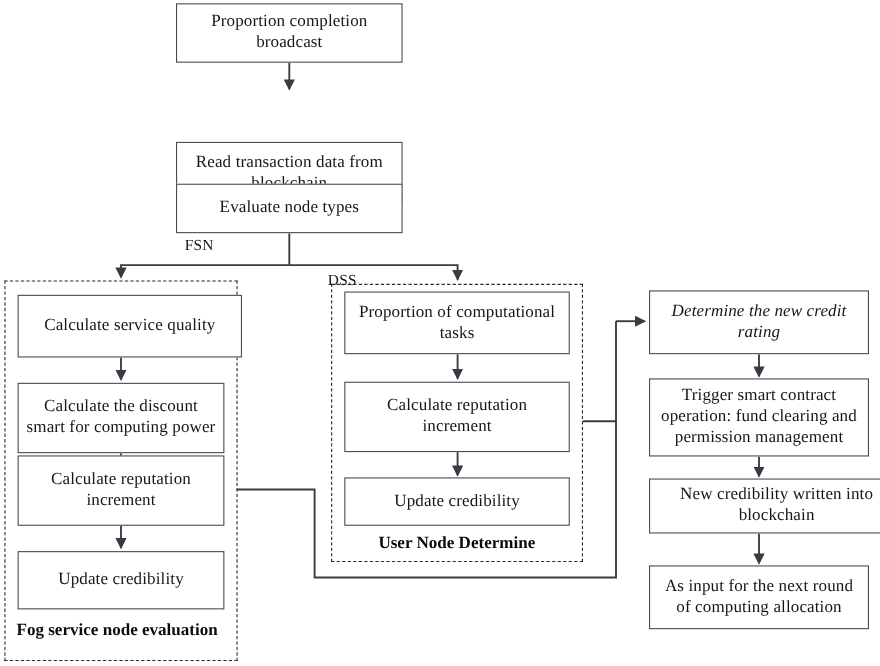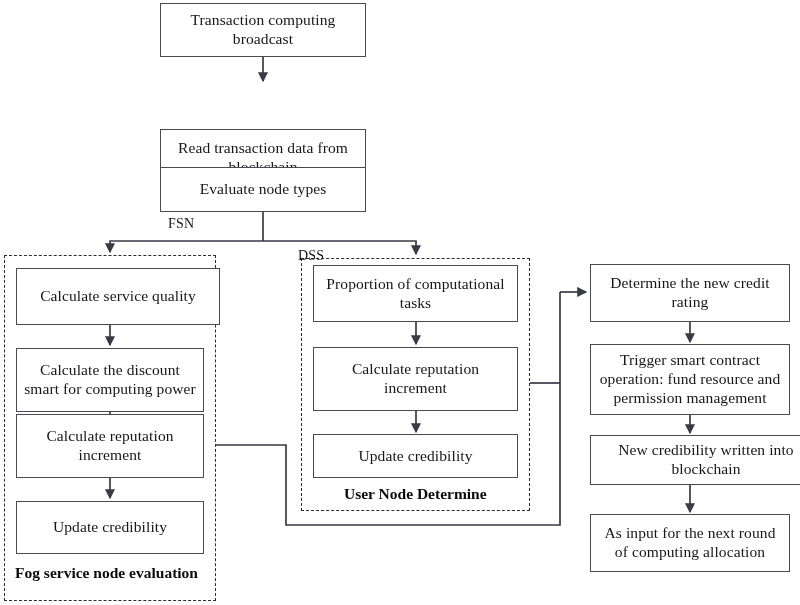--- a/index.html
+++ b/index.html
@@ -94,21 +94,21 @@
       <path d="M690,322 L690,342" marker-end="url(#arrow)"></path>
       <path d="M690,415 L690,433" marker-end="url(#arrow)"></path>
       <path d="M690,485 L690,512" marker-end="url(#arrow)"></path>
     </g>
   </svg>
 
   <div class="dashed-group" style="left:4px; top:255px; width:212px; height:346px;"></div>
   <div class="dashed-group" style="left:301px; top:258px; width:229px; height:253px;"></div>
 
   <div class="node-box" style="left:160px; top:3px; width:206px; height:54px;">
-    <span>Transaction computing broadcast</span>
+    <span>Proportion completion broadcast</span>
   </div>
   <div class="node-box" style="left:160px; top:85px; width:206px; height:57px;margin-top:44px;">
     <span>Read transaction data from blockchain</span>
   </div>
   <div class="node-box" style="left:160px; top:167px; width:206px; height:45px;text-align:right;">
     <span>Evaluate node types</span>
   </div>
 
   <div class="edge-label" style="left:168px; top:216px;">FSN</div>
   <div class="edge-label" style="left:298px; top:216px;margin-top:32px;">DSS</div>
@@ -131,25 +131,25 @@
     <span>Proportion of computational tasks</span>
   </div>
   <div class="node-box" style="left:313px; top:347px; width:205px; height:64px;">
     <span>Calculate reputation increment</span>
   </div>
   <div class="node-box" style="left:313px; top:434px; width:205px; height:44px;">
     <span>Update credibility</span>
   </div>
   <div class="group-label" style="left:344px; top:485px;">User Node Determine</div>
 
-  <div class="node-box" style="left:590px; top:264px; width:200px; height:58px;">
+  <div class="node-box" style="left:590px; top:264px; width:200px; height:58px;font-style:italic;">
     <span>Determine the new credit rating</span>
   </div>
   <div class="node-box" style="left:590px; top:344px; width:200px; height:71px;">
-    <span>Trigger smart contract operation: fund resource and permission management</span>
+    <span>Trigger smart contract operation: fund clearing and permission management</span>
   </div>
   <div class="node-box" style="left:590px; top:435px; width:232px; height:50px;">
     <span>New credibility written into blockchain</span>
   </div>
   <div class="node-box" style="left:590px; top:514px; width:200px; height:58px;">
     <span>As input for the next round of computing allocation</span>
   </div>
 
 </div>
 

